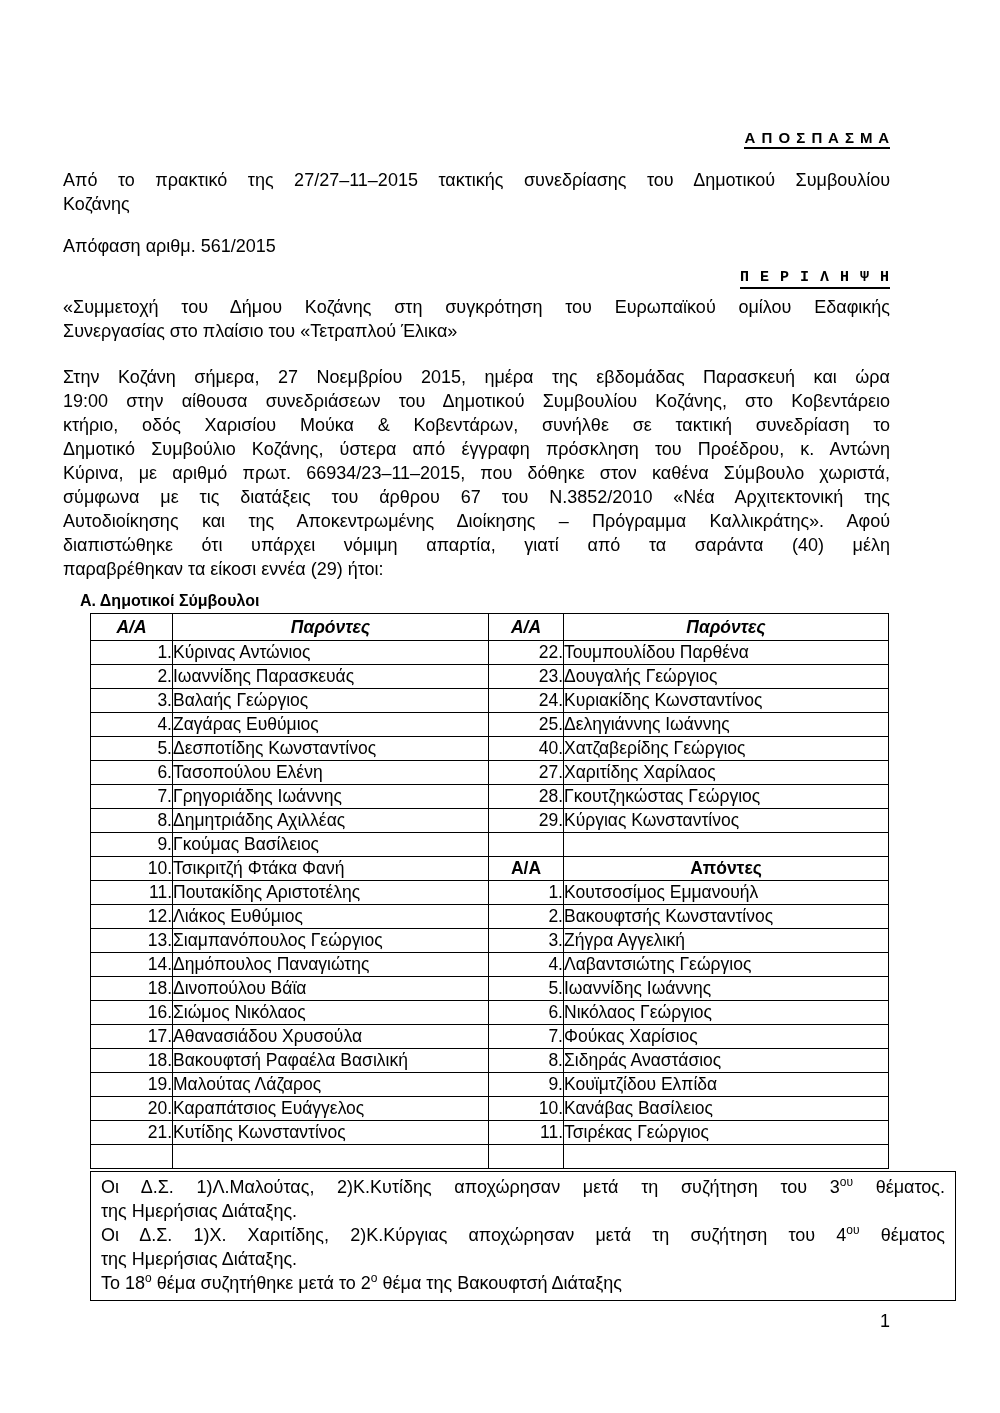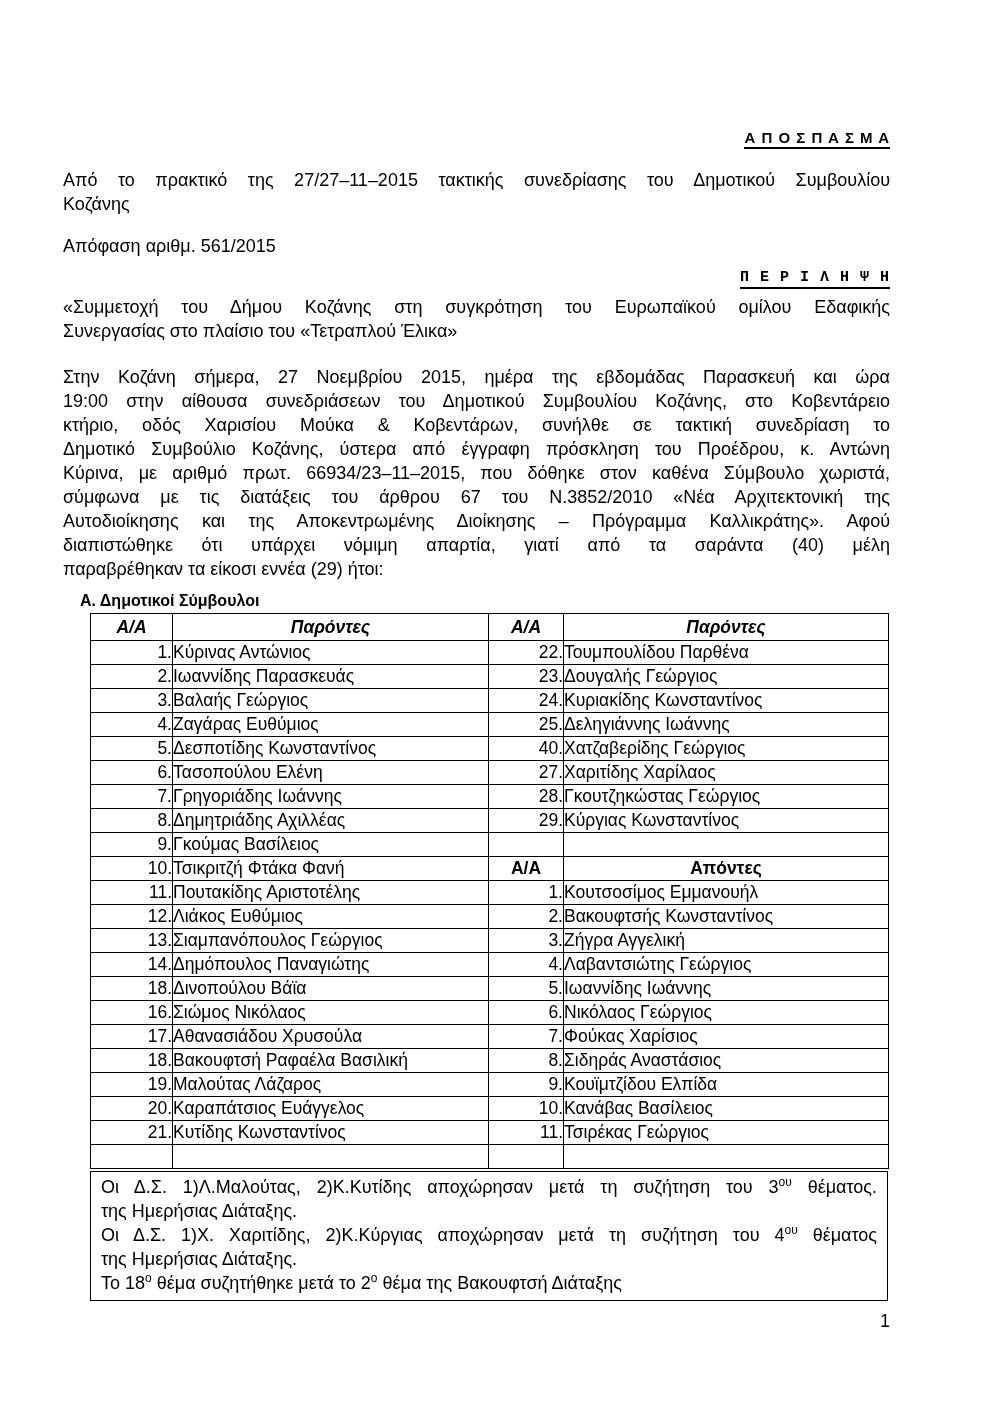--- a/index.html
+++ b/index.html
@@ -70,21 +70,21 @@
   td.chdr {
     font-weight: bold;
     font-style: normal;
     text-align: center !important;
     padding: 0 !important;
   }
   .notes {
     box-sizing: border-box;
     border: 1px solid #000;
     margin: 2px 0 0 27px;
-    width: 798px;
+    width: 866px;
     padding: 3px 10px 5px 10px;
     font-size: 18px;
     line-height: 24px;
   }
   .notes sup, .para sup {
     font-size: 12px;
     line-height: 0;
     vertical-align: super;
   }
   .pagenum {

